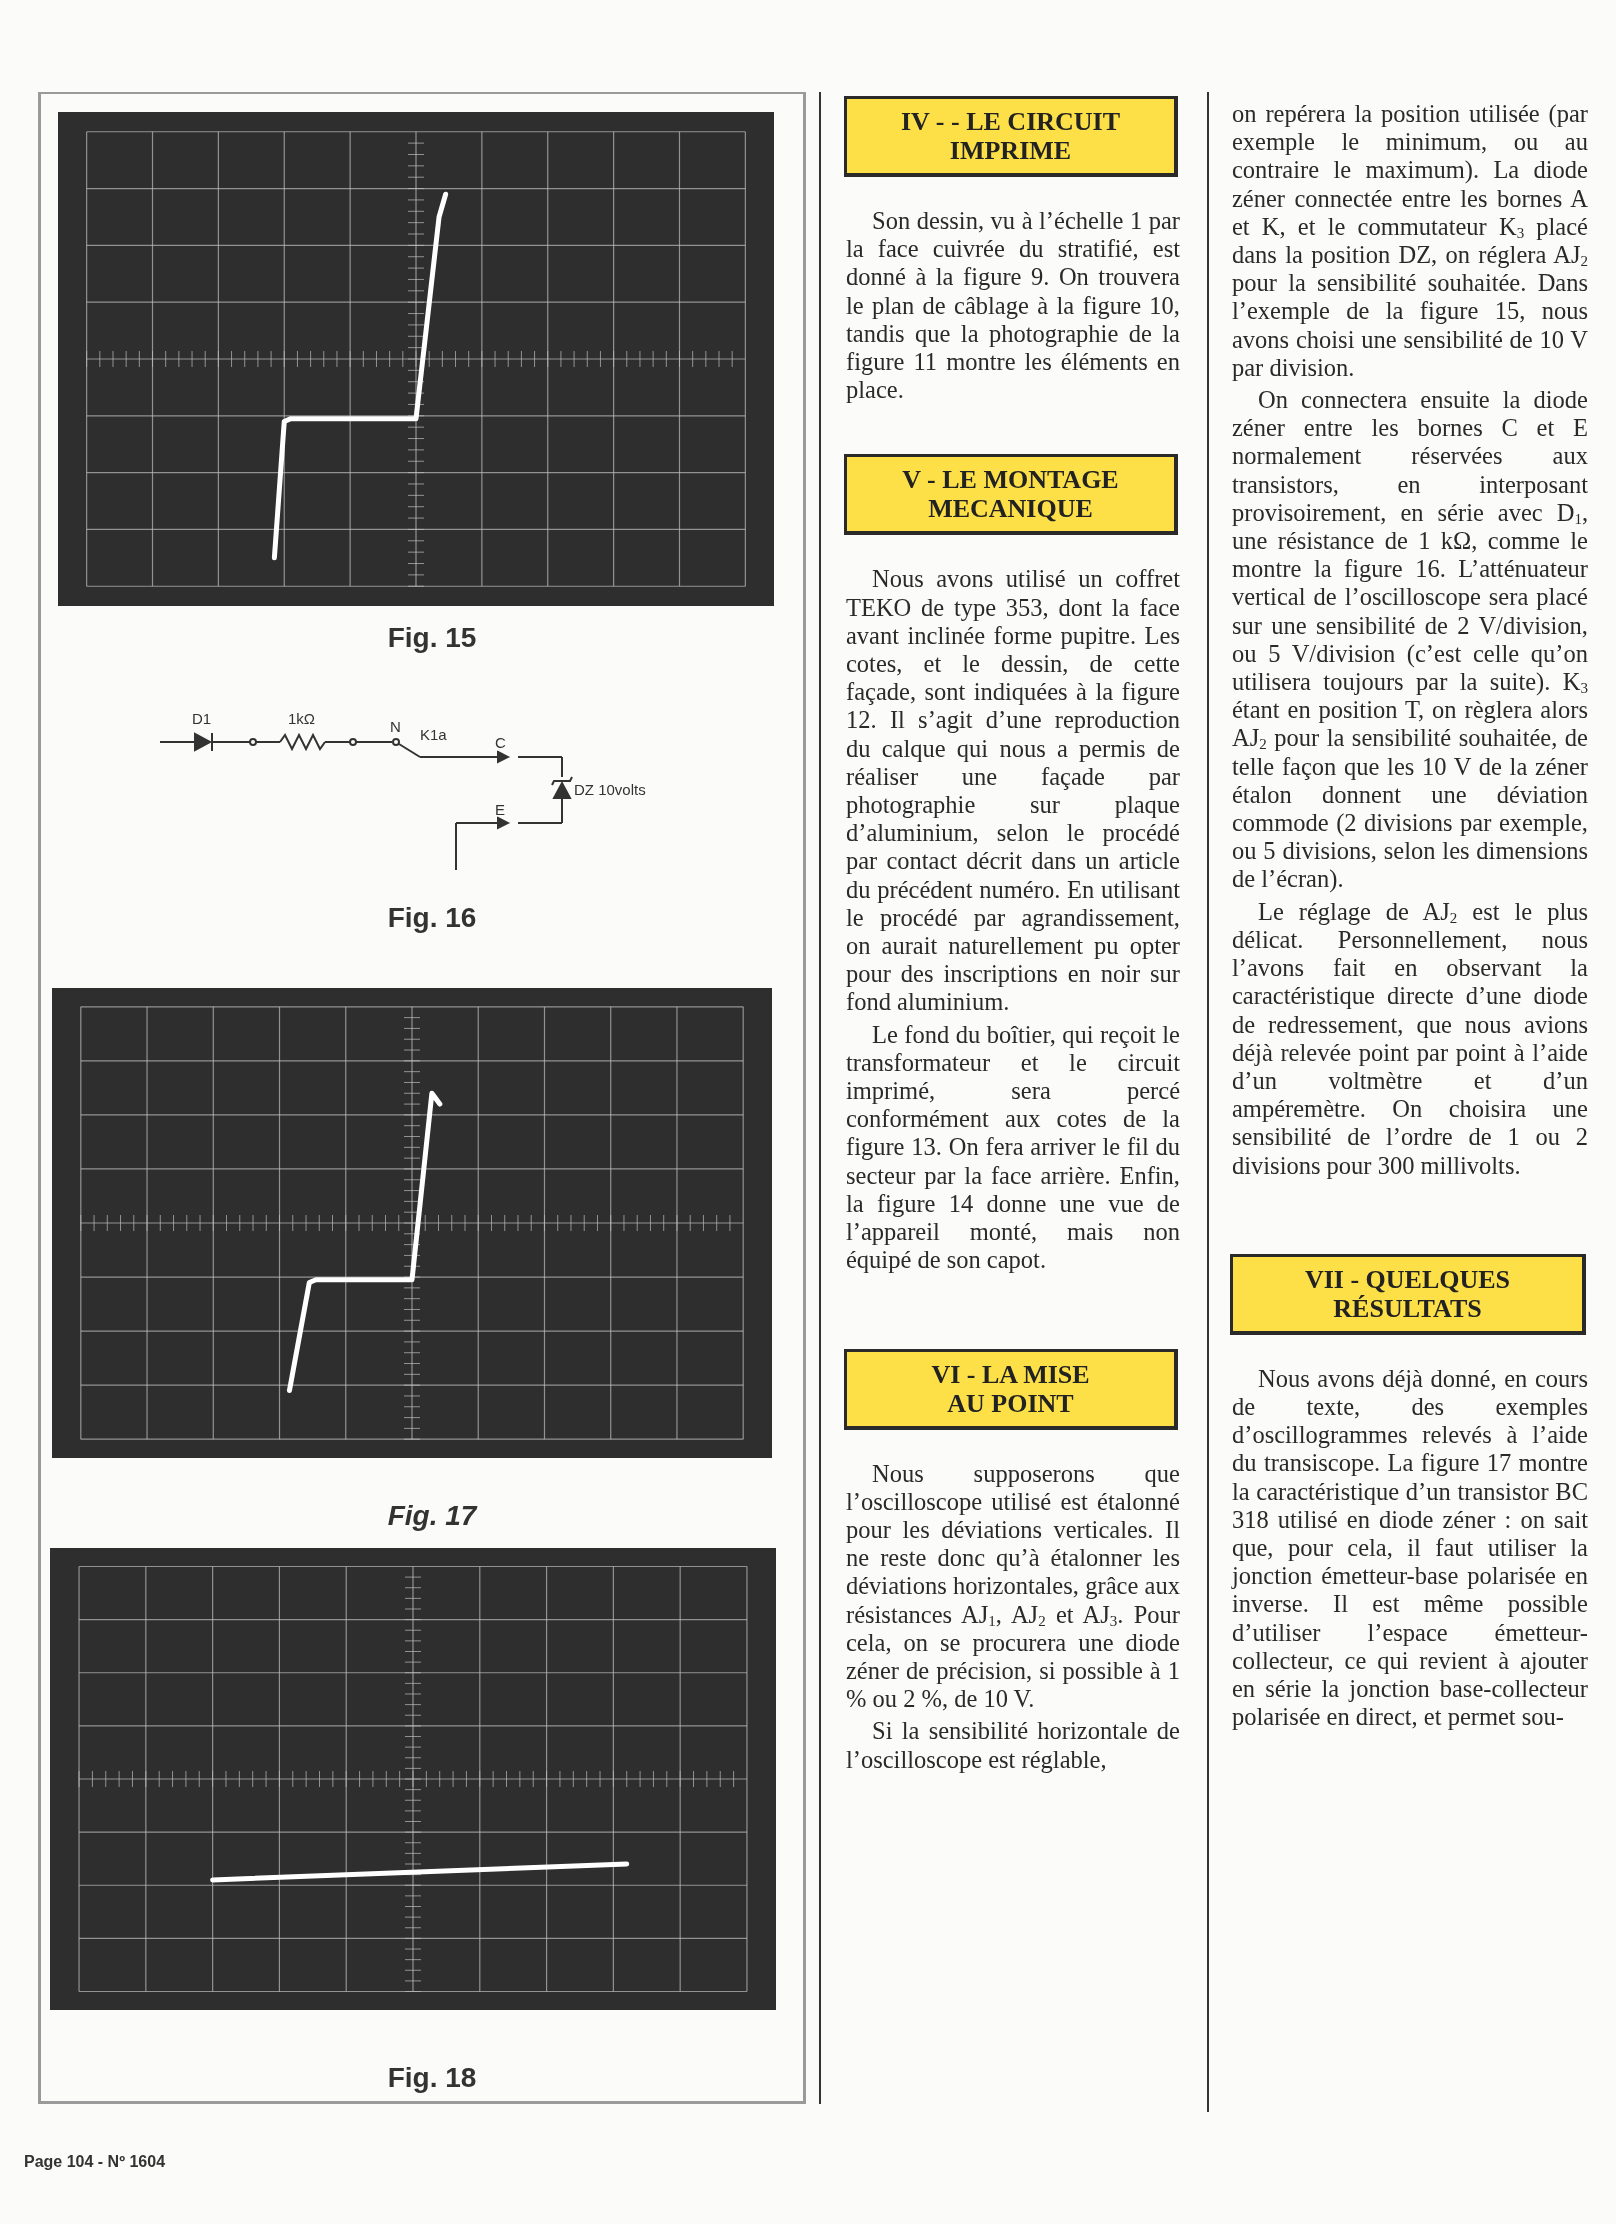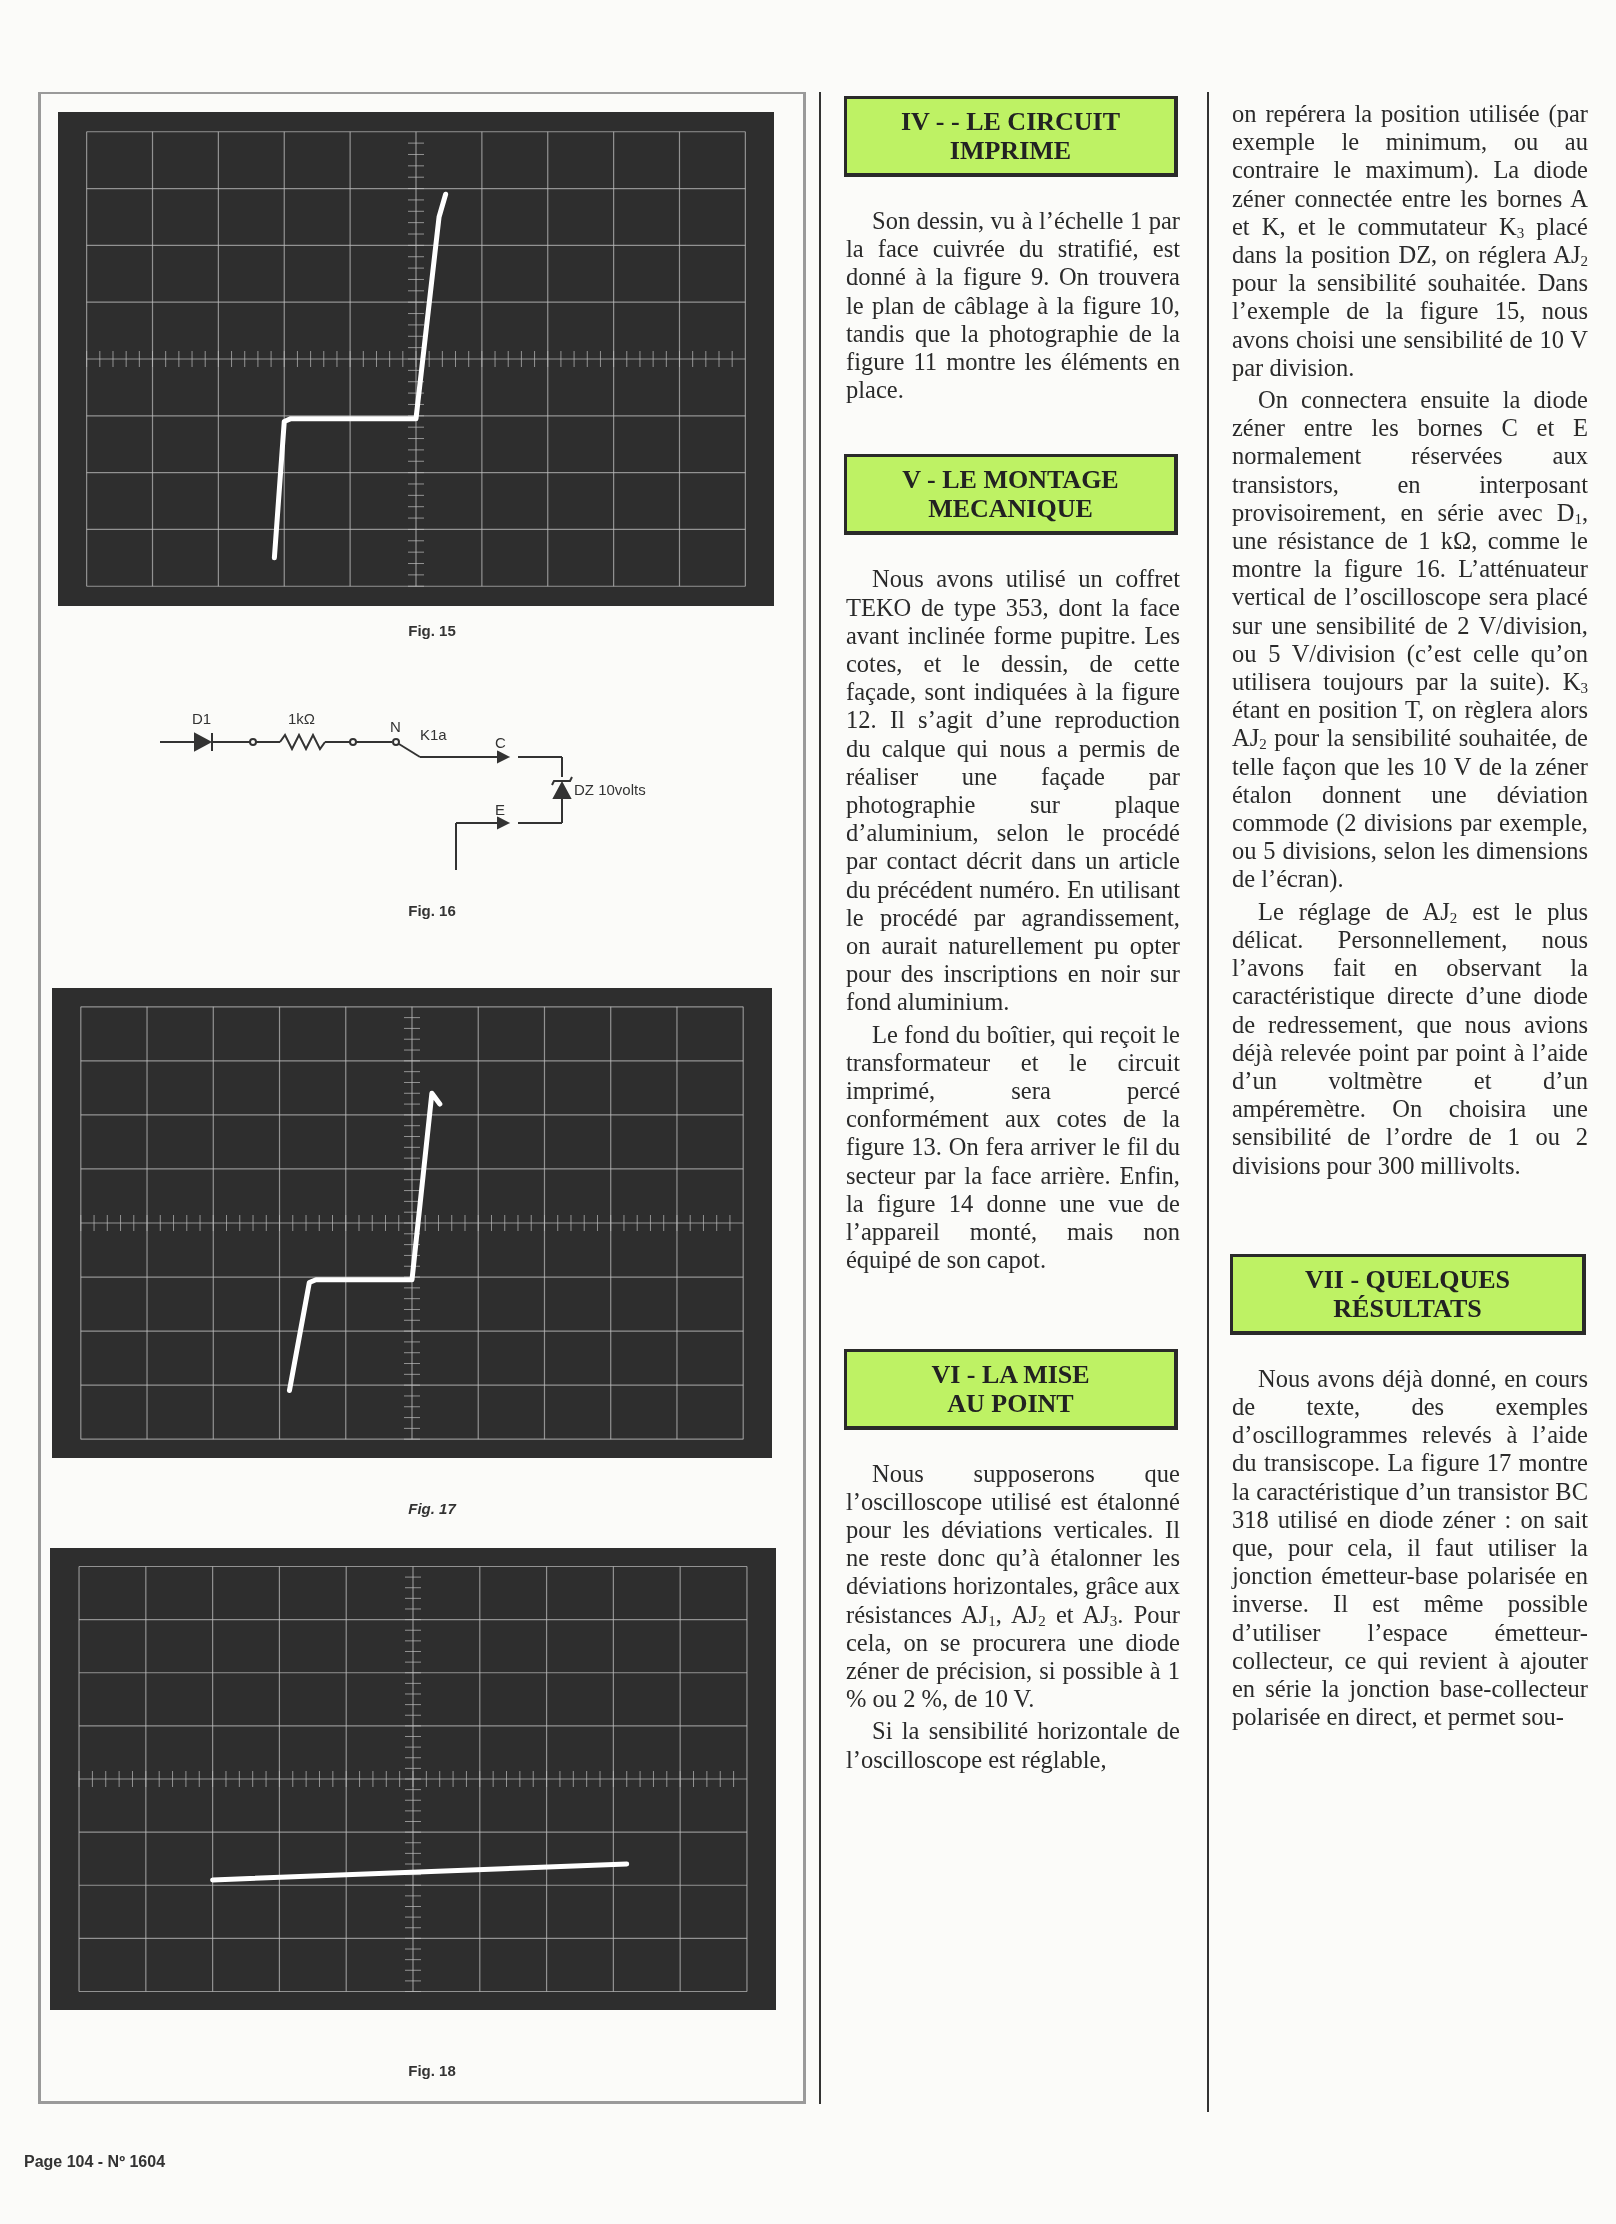--- a/index.html
+++ b/index.html
@@ -11,34 +11,34 @@
   .frame-left {
     position: absolute; left: 38px; top: 92px; width: 768px; height: 2012px;
     border: 3px solid #9a9a9a; border-top-width: 2px; box-sizing: border-box;
   }
   .scope {
     position: absolute; background: #2e2e2e; overflow: hidden;
   }
   .scope svg { position: absolute; left: 0; top: 0; width: 100%; height: 100%; }
   .fig-caption {
     position: absolute; font-family: "Liberation Sans", "DejaVu Sans", sans-serif;
-    font-weight: bold; font-size: 15px; color: #333; text-align: center; width: 200px;
+    font-weight: bold; font-size: 28px; color: #333; text-align: center; width: 200px;
   }
   .schematic { position: absolute; left: 140px; top: 690px; width: 560px; height: 180px; }
   .schematic svg { width: 100%; height: 100%; }
   .schematic text { font-family: "Liberation Sans", "DejaVu Sans", sans-serif; font-size: 15px; fill: #333; }
   .col-rule { position: absolute; width: 2px; background: #333; }
   .column {
     position: absolute; font-size: 24.5px; line-height: 28.2px; text-align: justify;
     hyphens: manual;
   }
   .column p { margin: 4px; text-indent: 26px; }
   .head-box {
     border: 3px solid #2a2a2a; border-right-width: 4px; border-bottom-width: 4px;
-    background: #bef264; text-align: center; font-weight: bold;
+    background: #fde047; text-align: center; font-weight: bold;
     font-size: 26px; line-height: 29px; padding: 8px 6px 8px 6px; margin: 0 6px 30px 2px;
     color: #222;
   }
   .gap-l { height: 46px; }
   .gap-xl { height: 70px; }
   sub { font-size: 15px; vertical-align: -3px; line-height: 0; }
   .footer {
     position: absolute; left: 24px; top: 2115px;
     font-family: "Liberation Sans", "DejaVu Sans", sans-serif; font-weight: bold;
     font-size: 16px; color: #333; margin-top: 38px;

